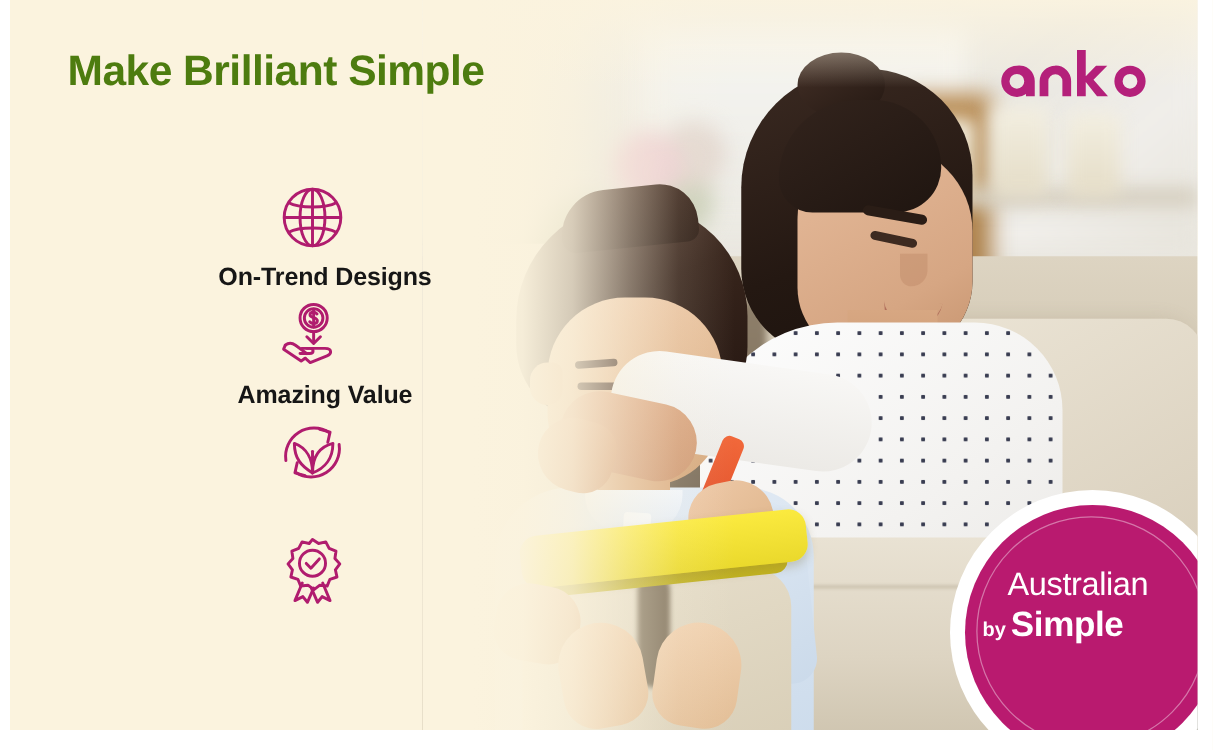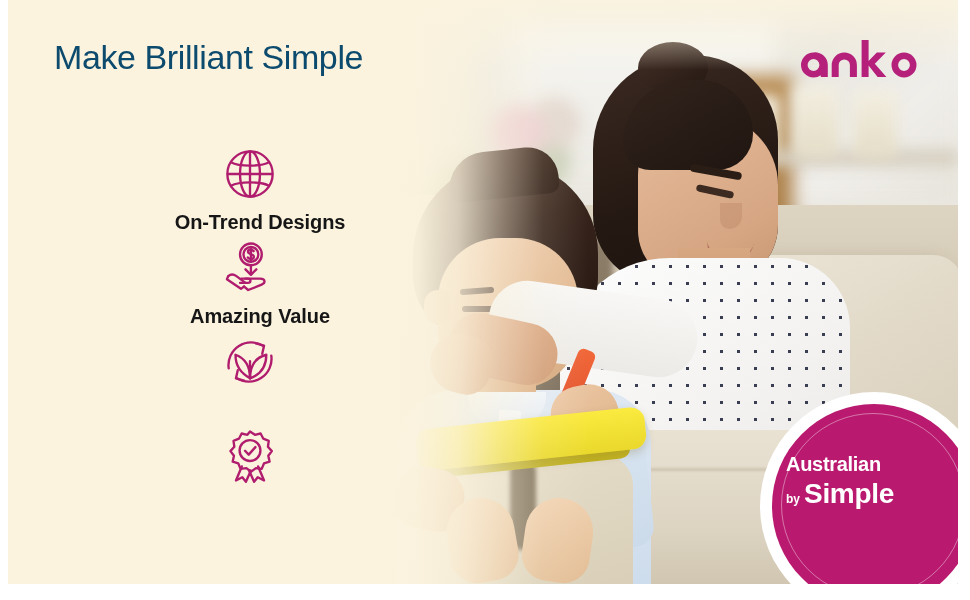--- a/index.html
+++ b/index.html
@@ -376,23 +376,23 @@
     background: linear-gradient(160deg, #f2d4b4, #e2bd95);
     border-radius: 34px 34px 26px 26px;
   }
 
   
   #headline {
     position: absolute;
     left: 46px;
     top: 38px;
     font-size: 34px;
-    font-weight: normal;
+    font-weight: bold;
     letter-spacing: -0.4px;
-    color: #0c4a6e;
+    color: #4d7c0f;
     z-index: 60;
     white-space: nowrap;
   }
 
   #logo {
     position: absolute;
     right: 36px;
     top: 40px;
     z-index: 60;
   }
@@ -461,33 +461,34 @@
   }
   #badge-text {
     position: absolute;
     left: 26px;
     top: 62px;
     width: 176px;
     color: #ffffff;
     text-align: left;
   }
   #badge-line1 {
-    font-size: 20px;
-    font-weight: bold;
+    font-size: 26px;
+    font-weight: normal;
     letter-spacing: -0.3px;
     line-height: 1.05;
     white-space: nowrap;
+    margin-left: 20px;
   }
   #badge-line2 {
     margin-top: 4px;
     white-space: nowrap;
     line-height: 1.05;
   }
   .badge-by {
-    font-size: 12px;
+    font-size: 16px;
     font-weight: bold;
     vertical-align: baseline;
   }
   .badge-design {
     font-size: 28px;
     font-weight: bold;
     letter-spacing: -0.3px;
     margin-left: 4px;
   }
 </style>

